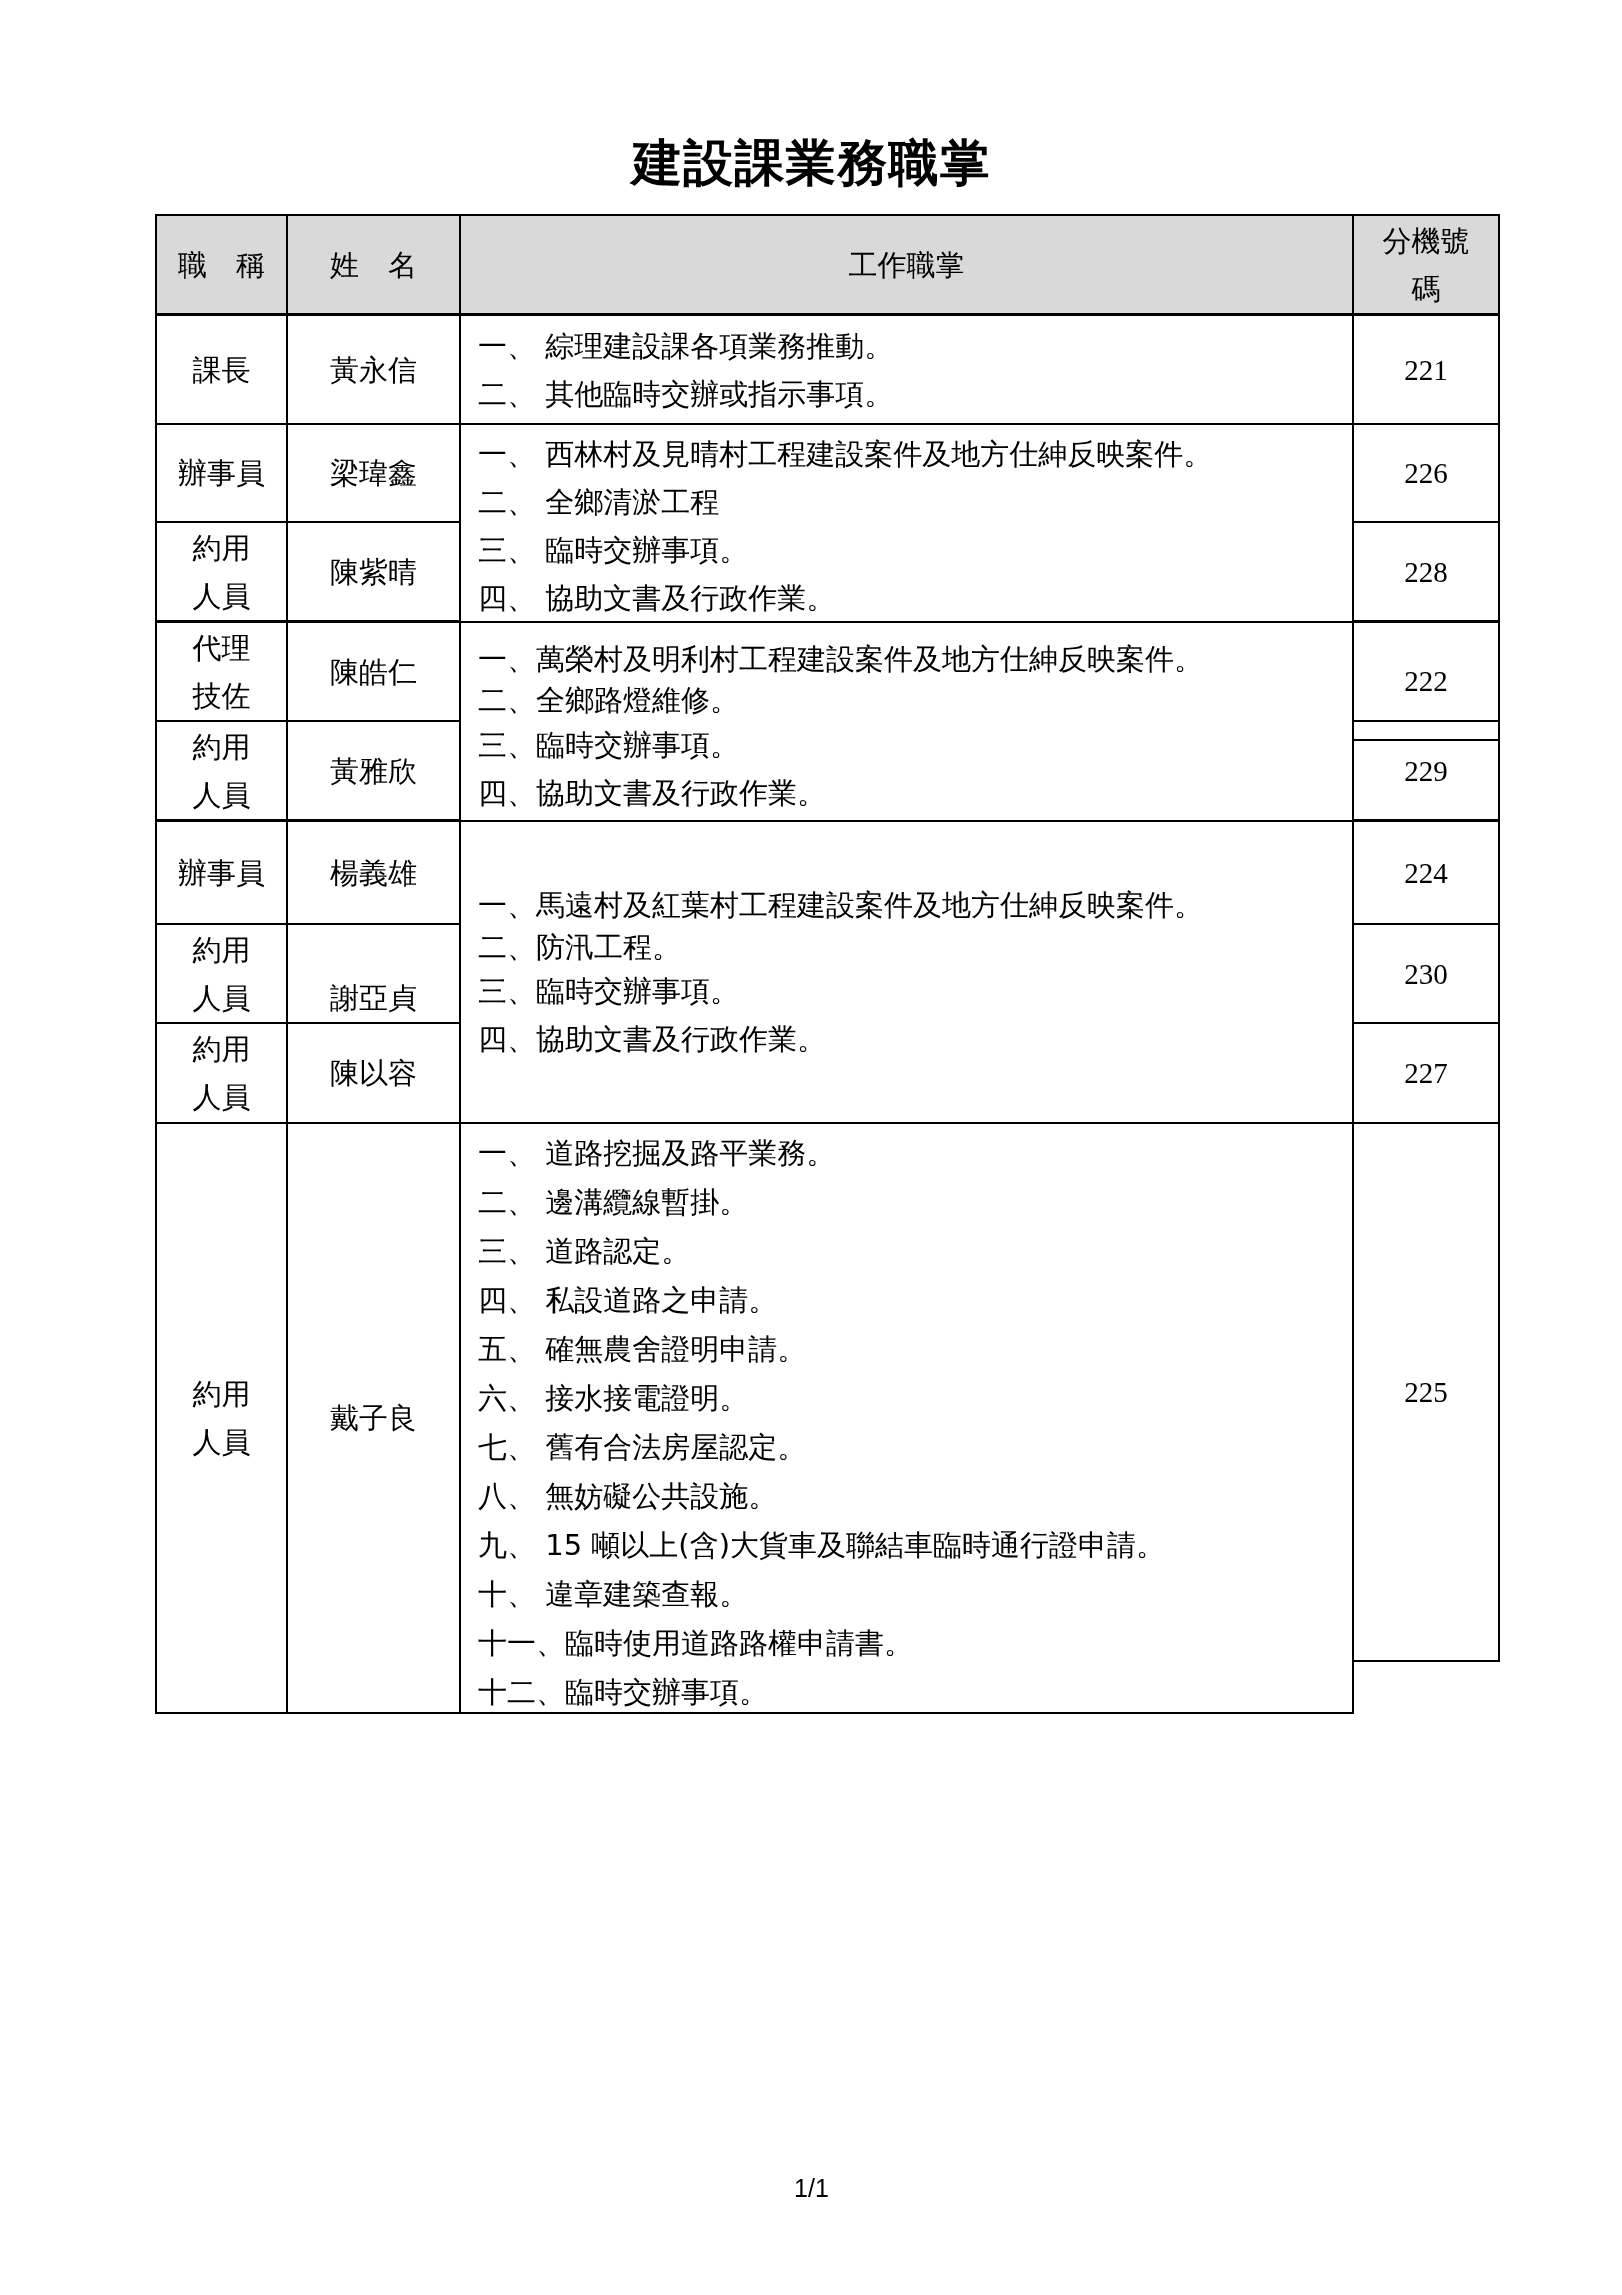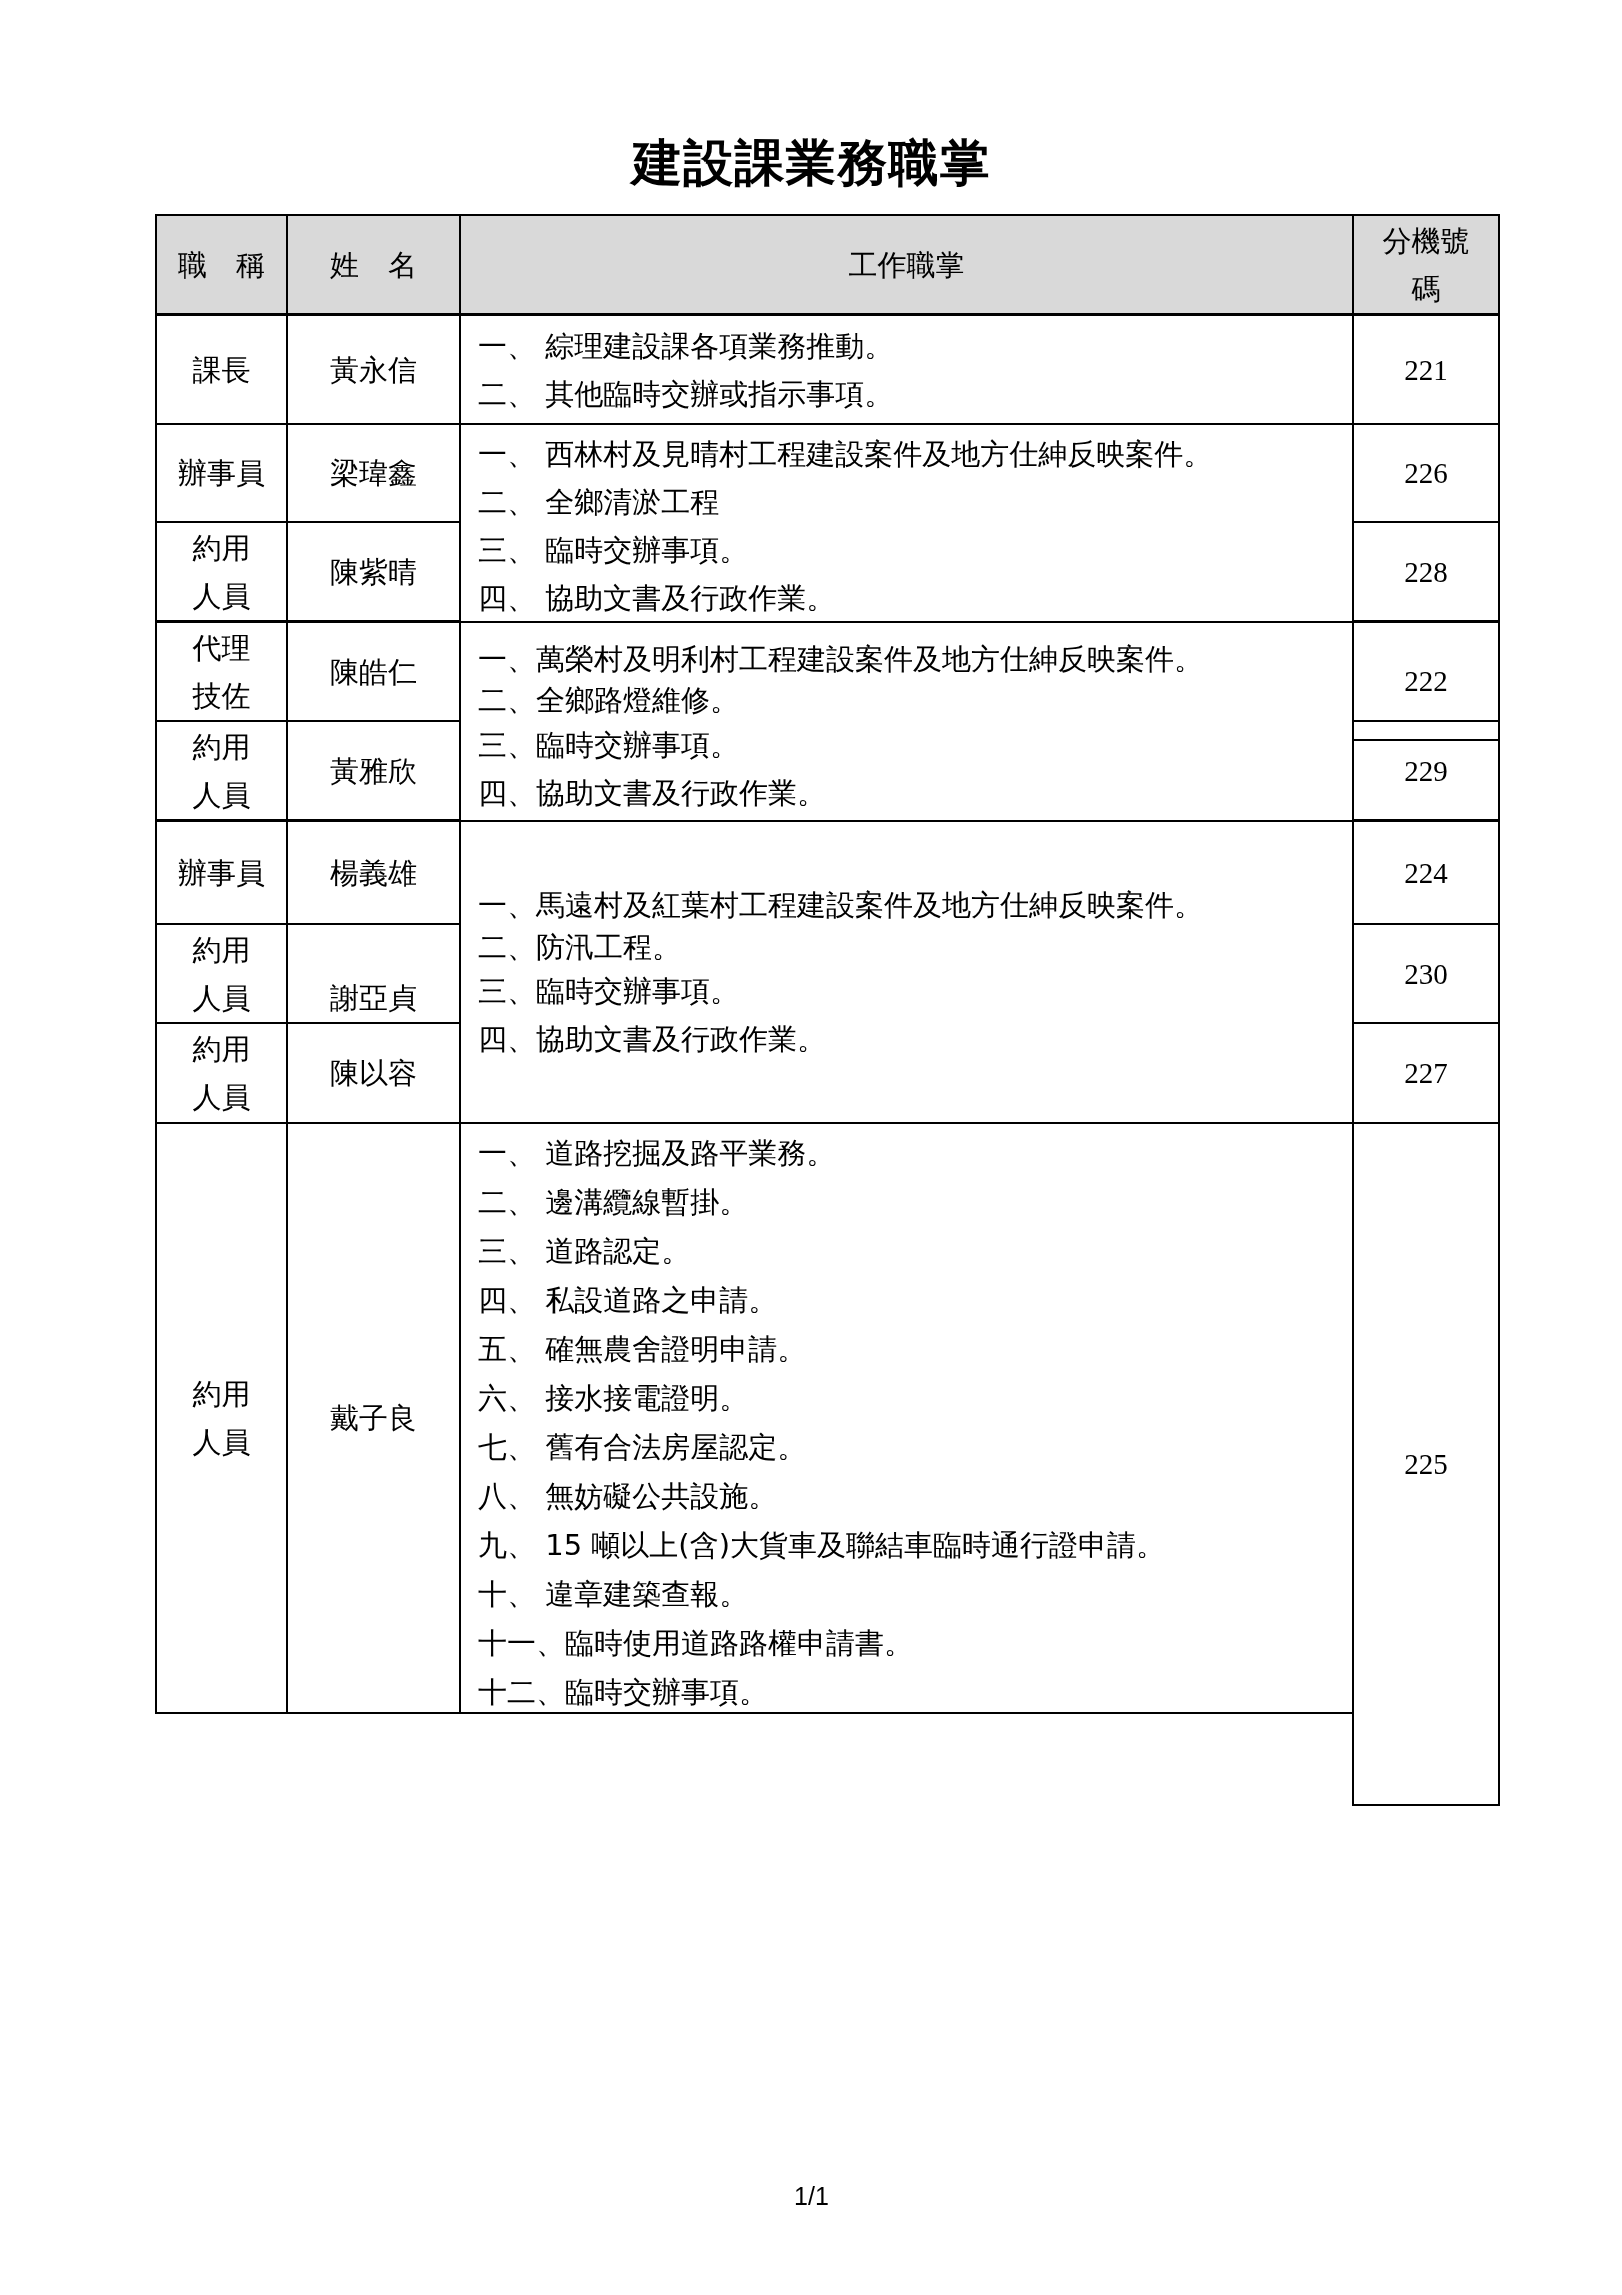--- a/index.html
+++ b/index.html
@@ -1,21 +1,21 @@
 <!DOCTYPE html>
 <html style="font-size:10.5px"><head>
 <meta charset="utf-8">
 <style>
   html, body { margin: 0; padding: 0; background: #ffffff; }
   body { width: 1623px; height: 2295px; position: relative; overflow: hidden;
          font-family: "DejaVu Sans", "Liberation Sans", sans-serif; color: #000; }
   .title { position: absolute; left: 0; width: 1623px; top: 131px; text-align: center;
            font-size: 50px; font-weight: bold; letter-spacing: 1.3px; line-height: 65px; }
   .page-num { position: absolute; left: 0; width: 1623px; top: 2174px; text-align: center;
-              font-family: "Liberation Sans", sans-serif; font-size: 25px; margin-top: 8px; }
+              font-family: "Liberation Sans", sans-serif; font-size: 25px; }
   .cell { position: absolute; box-sizing: border-box; border: 2px solid #000;
           display: flex; align-items: center; justify-content: center; text-align: center;
           font-size: 29px; line-height: 48px; margin: -1px 0 0 -1px; }
   .hdr { background: #d9d9d9; }
   .ext { font-family: "Liberation Serif", serif; font-size: 29px; }
   .duty { justify-content: flex-start; align-items: flex-start; text-align: left; padding-left: 17px; }
   .duty .line { display: block; white-space: nowrap; font-size: 29px; }
   .stack { display: block; }
   .stack span { display: block; }
 </style>
@@ -188,19 +188,19 @@
       <span class="line">五、 確無農舍證明申請。</span>
       <span class="line">六、 接水接電證明。</span>
       <span class="line">七、 舊有合法房屋認定。</span>
       <span class="line">八、 無妨礙公共設施。</span>
       <span class="line">九、 15 噸以上(含)大貨車及聯結車臨時通行證申請。</span>
       <span class="line">十、 違章建築查報。</span>
       <span class="line">十一、臨時使用道路路權申請書。</span>
       <span class="line">十二、臨時交辦事項。</span>
     </div>
   </div>
-  <div class="cell ext" style="left:1353px;top:1123px;width:148px;height:684px;">
+  <div class="cell ext" style="left:1353px;top:1123px;width:148px;height:540px;">
       <span>225</span>
     </div>
 </div>
 
 <div class="page-num">1/1</div>
 
 
 </body></html>

